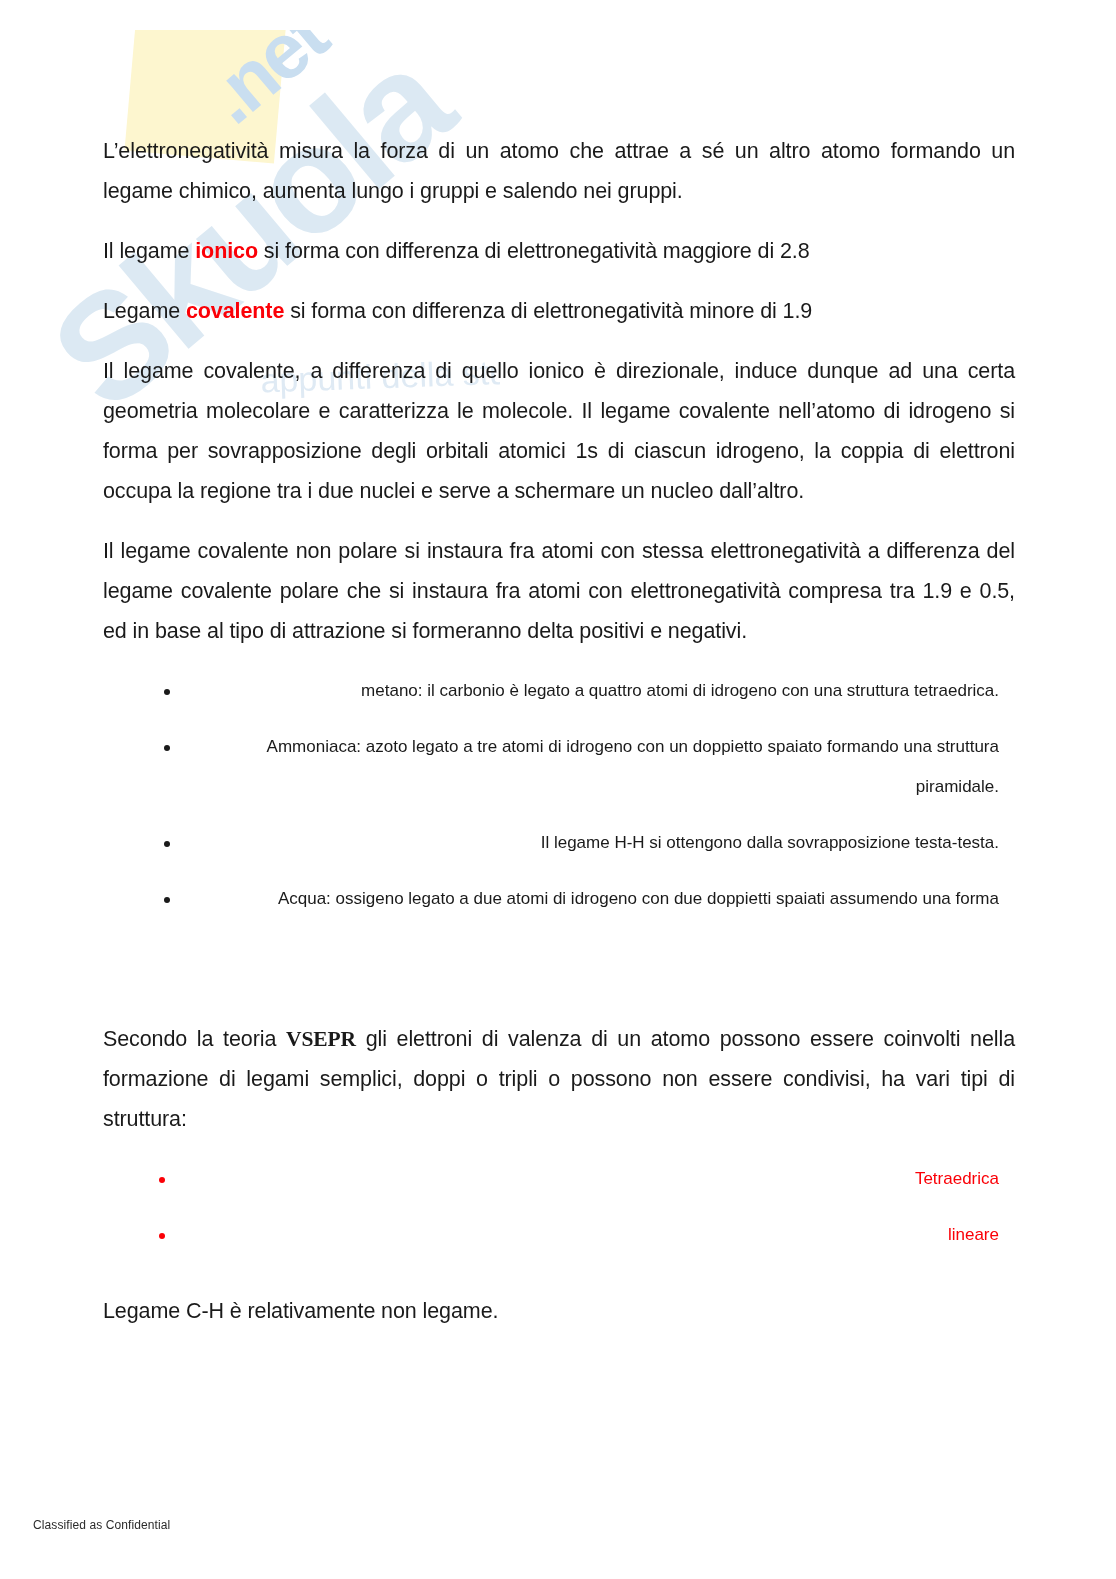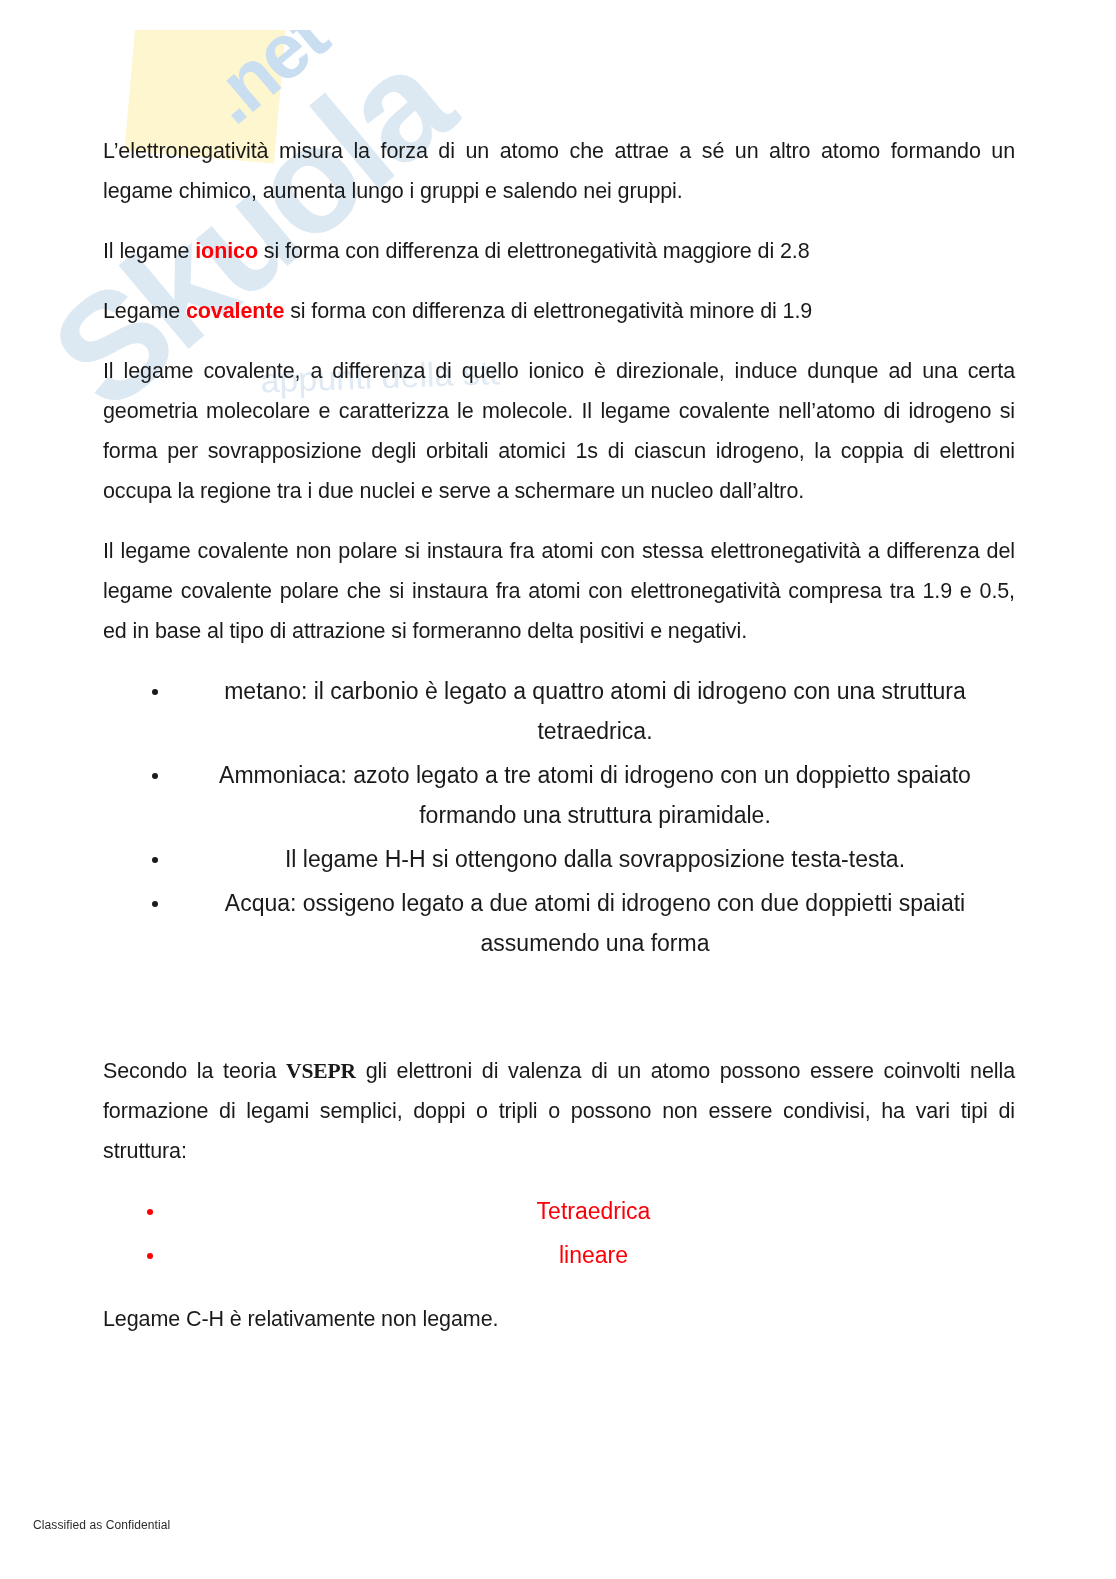--- a/index.html
+++ b/index.html
@@ -57,25 +57,25 @@
   .bold { font-weight: bold; font-family: Liberation Serif, serif; }
   .red-bold { color: #fb0007; font-weight: bold; }
 
   ul.bullets {
     margin: 0;
     padding: 0;
     list-style: none;
   }
   ul.bullets li {
     position: relative;
-    font-size: 23px;
+    font-size: 17px;
     line-height: 40px;
-    margin: 4px;
+    margin: 16px;
     padding-left: 72px;
-    text-align: center;
+    text-align: right;
   }
   ul.bullets li::before {
     content: "";
     position: absolute;
     left: 45px;
     top: 18px;
     width: 6px;
     height: 6px;
     border-radius: 50%;
     background: #1a1a1a;

